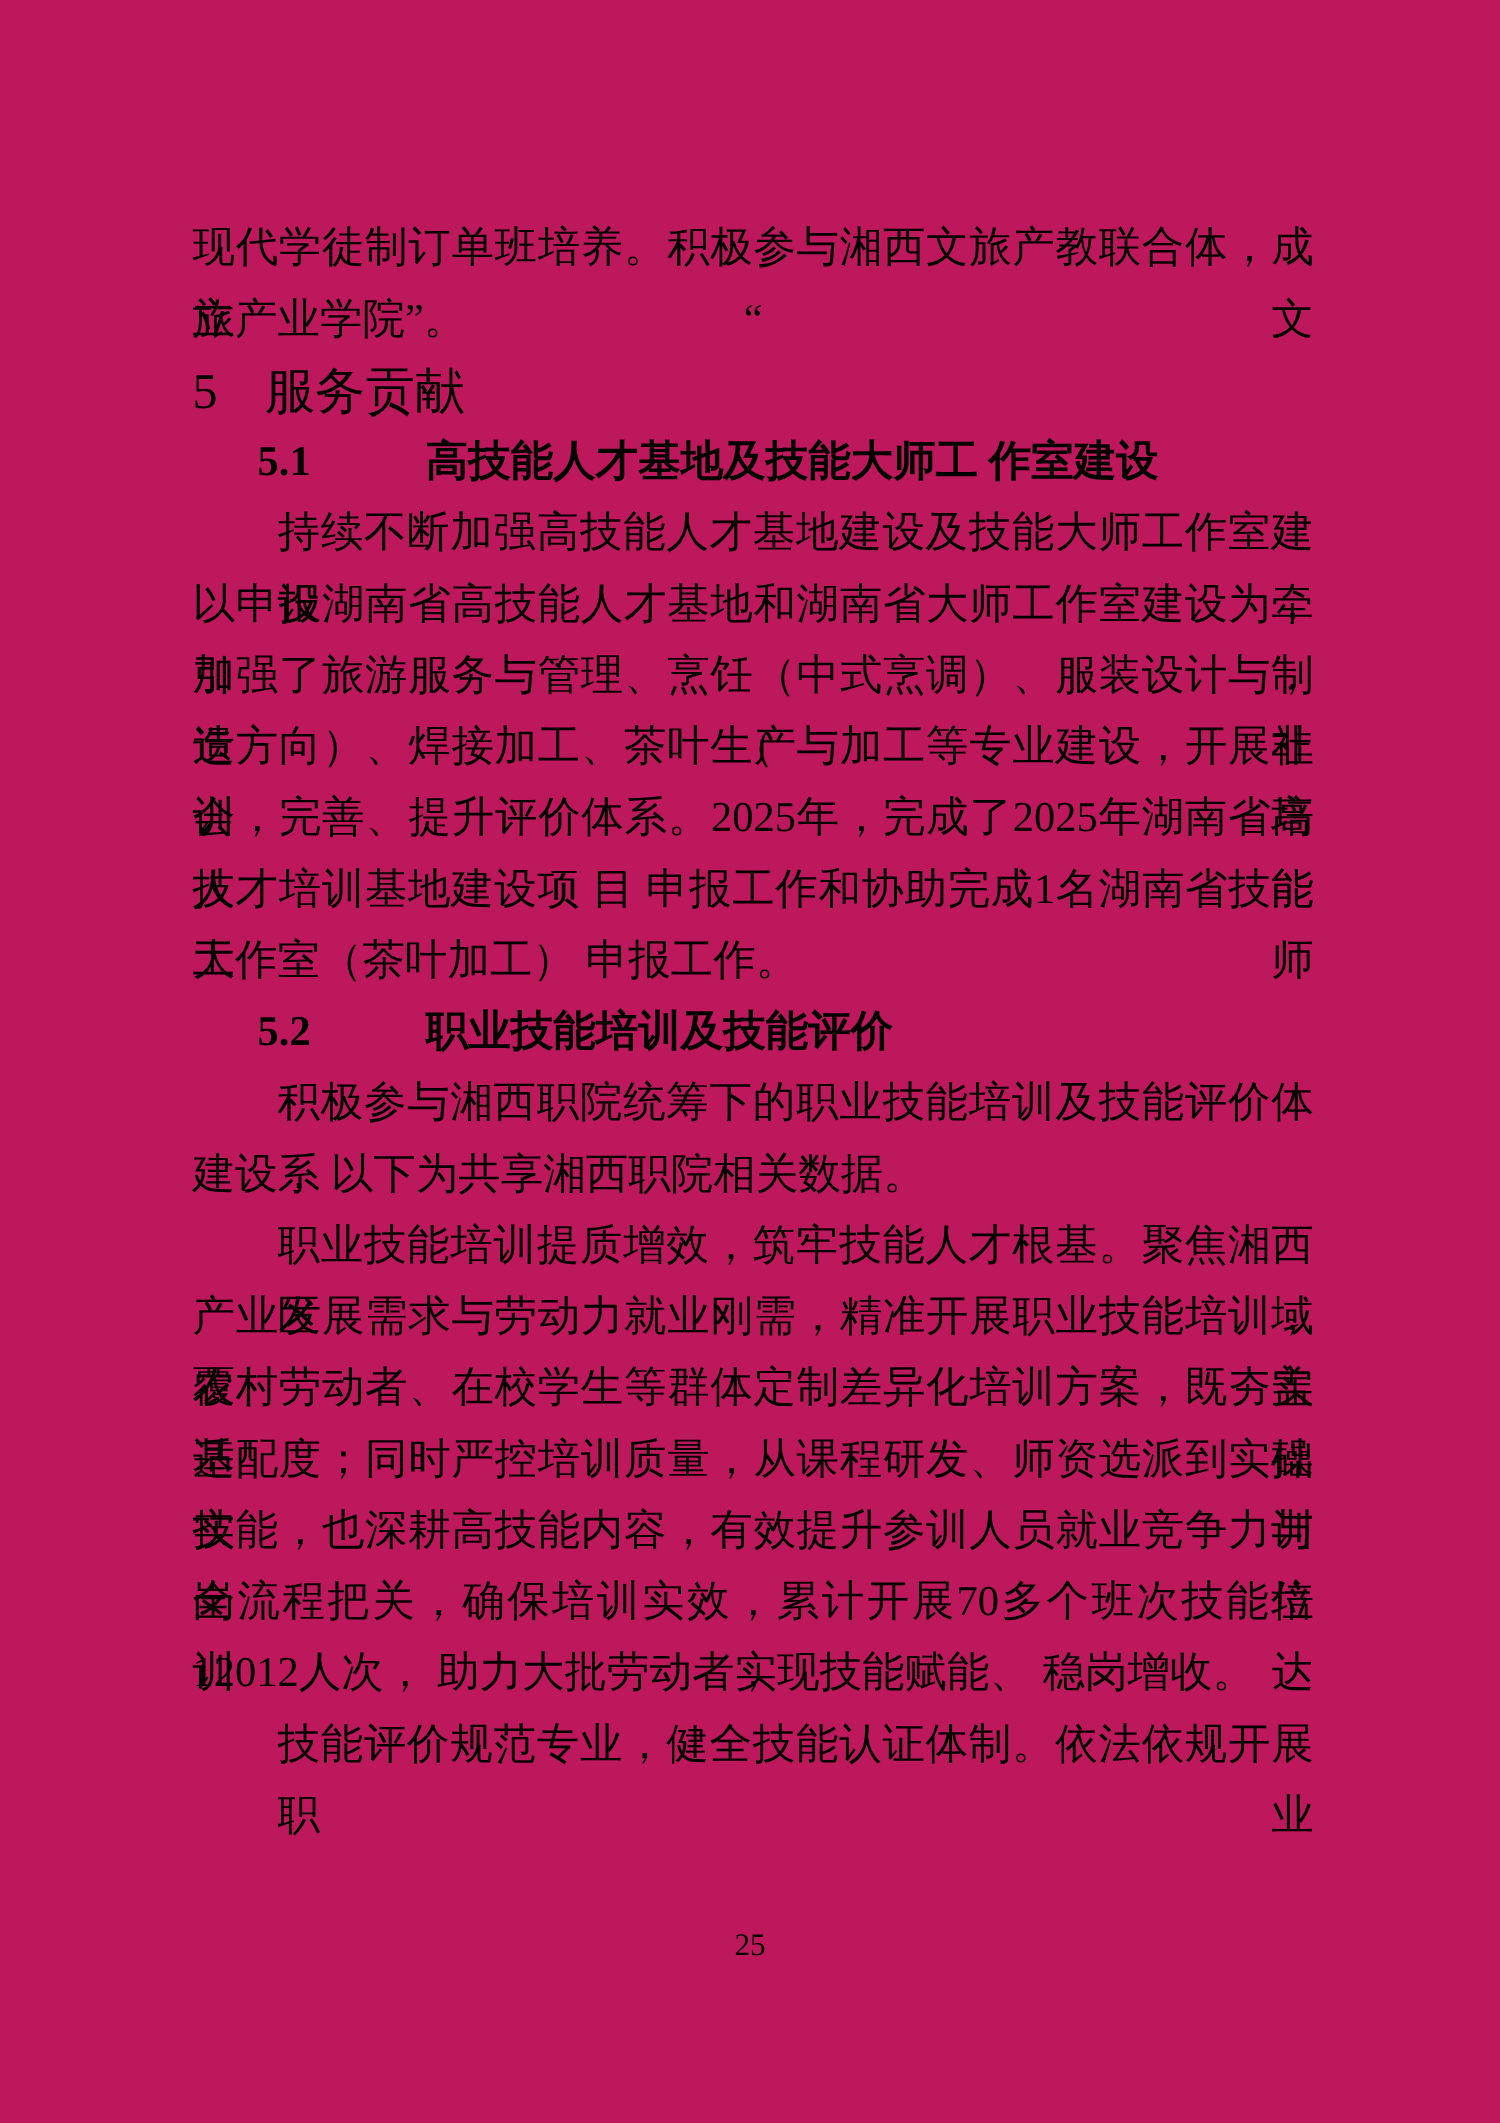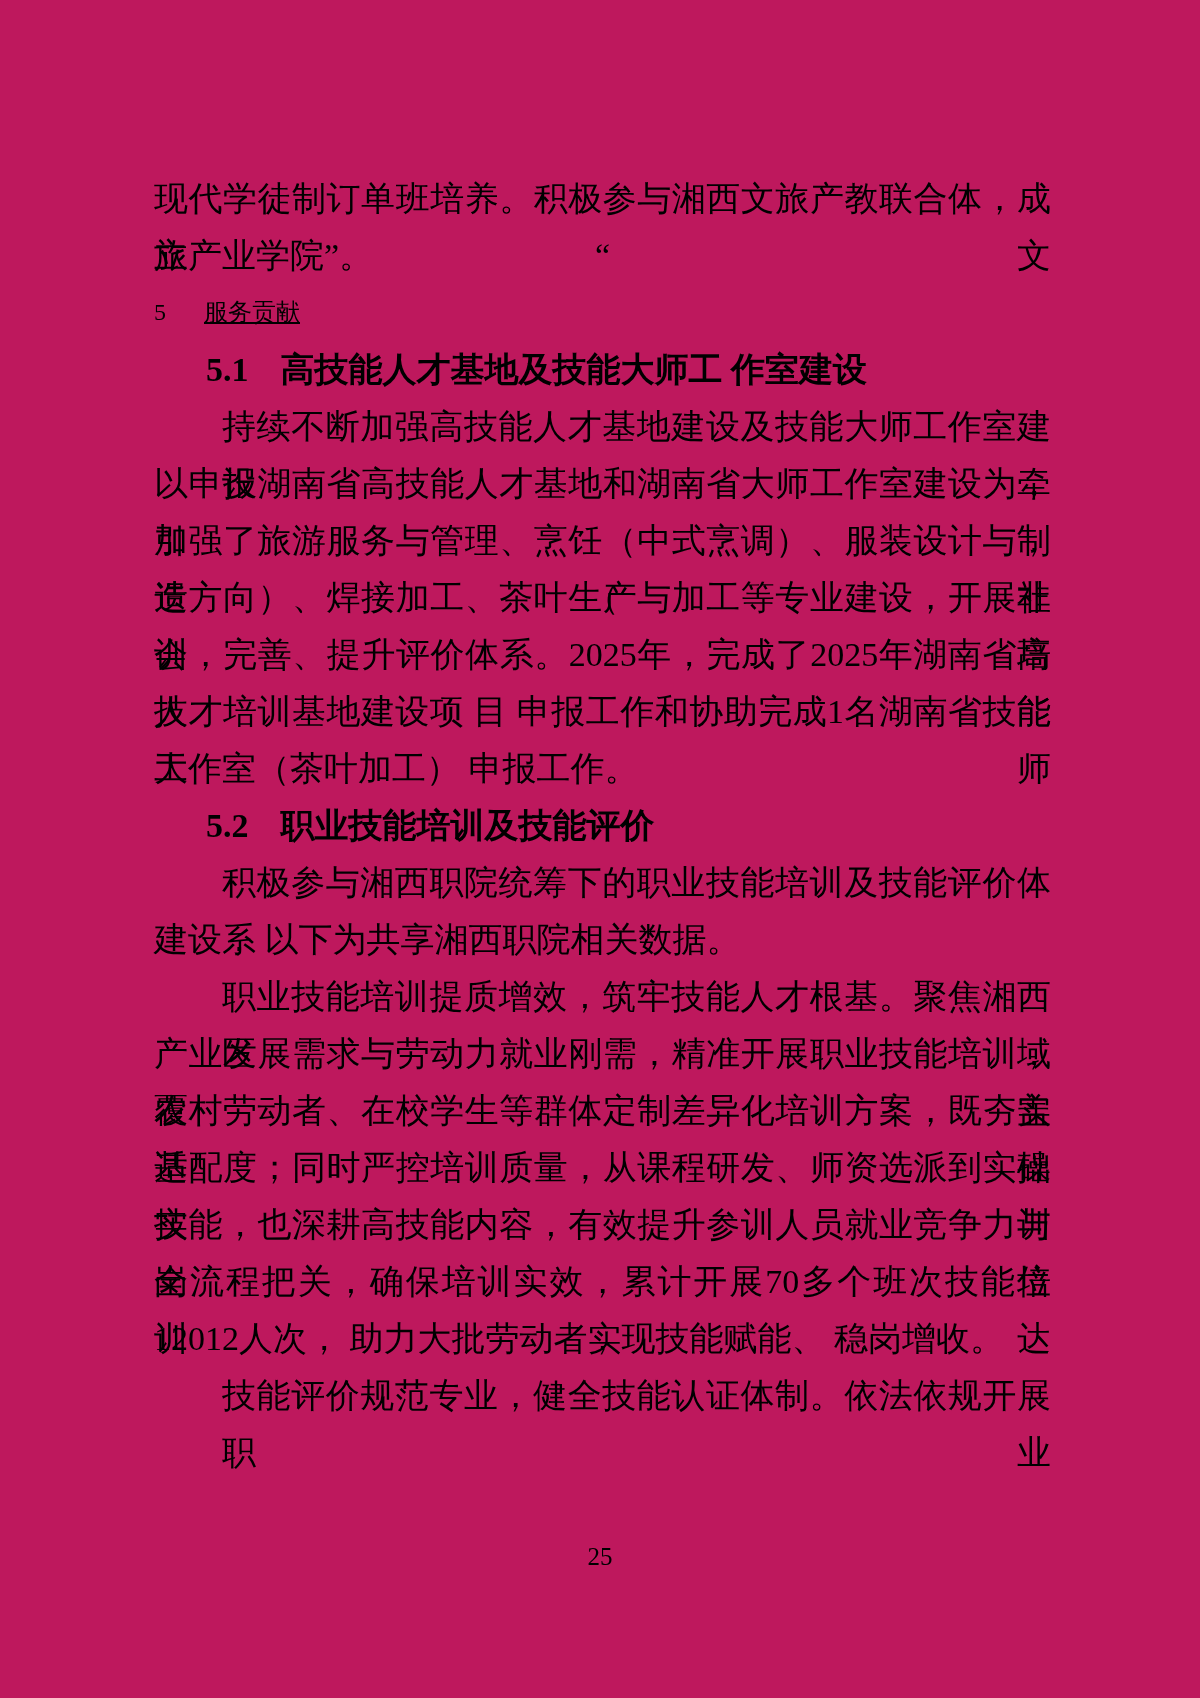--- a/index.html
+++ b/index.html
@@ -24,24 +24,24 @@
     font-size: 34px;
     white-space: normal;
   }
   
   .full {
     text-align: justify;
     text-align-last: justify;
     text-justify: inter-character;
   }
   .indent { padding-left: 68px; }
-  .sec-main { font-size: 24px; text-decoration: underline; }
+  .sec-main { font-size: 40px; }
   .sec-main .num { display: inline-block; margin-right: 38px; }
   .sec-sub { font-weight: bold; padding-left: 52px; }
-  .sec-sub .num { display: inline-block; margin-right: 32px; }
+  .sec-sub .num { display: inline-block; margin-right: 92px; }
   .pagenum {
     position: absolute;
     top: 1536px;
     left: 0;
     width: 100%;
     height: 42px;
     line-height: 42px;
     text-align: center;
     font-size: 25px;
   }

